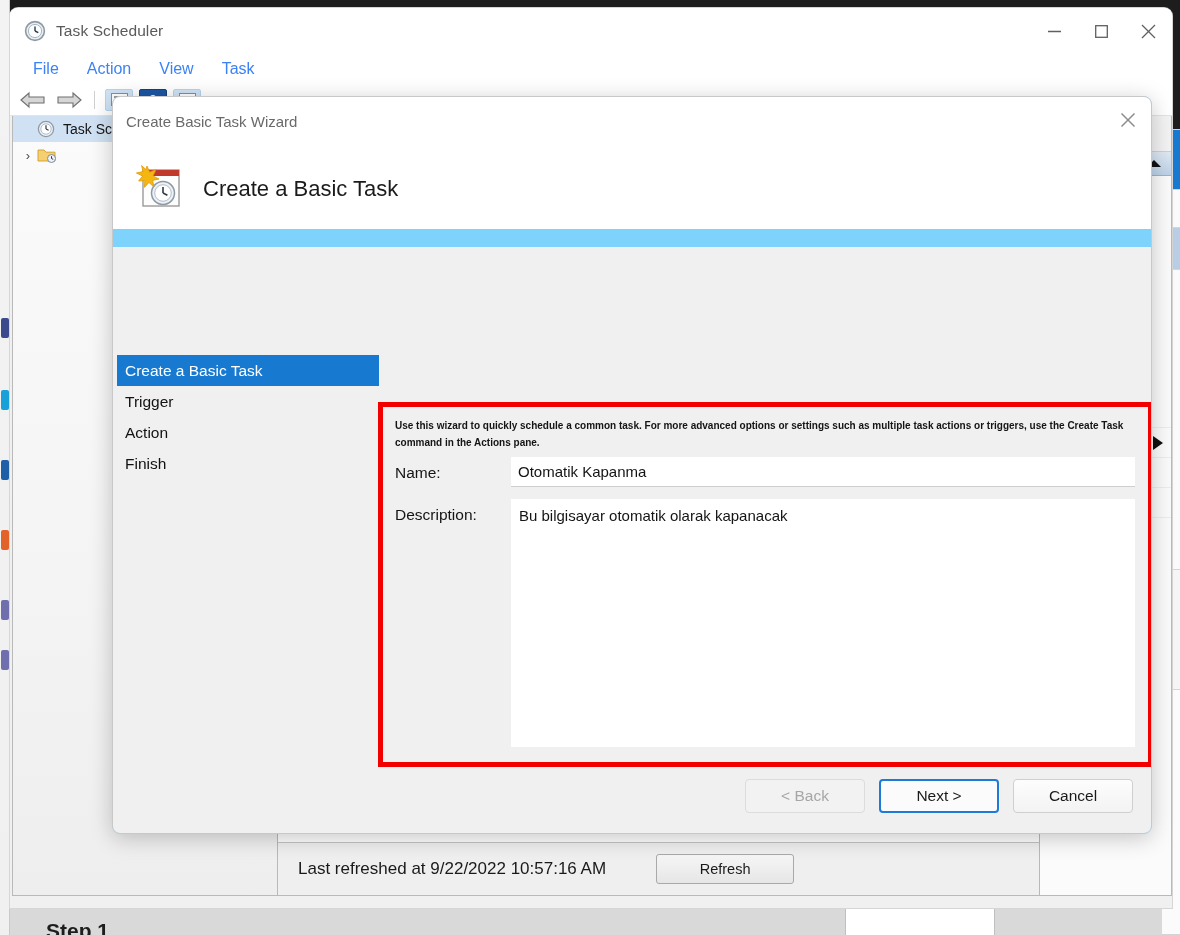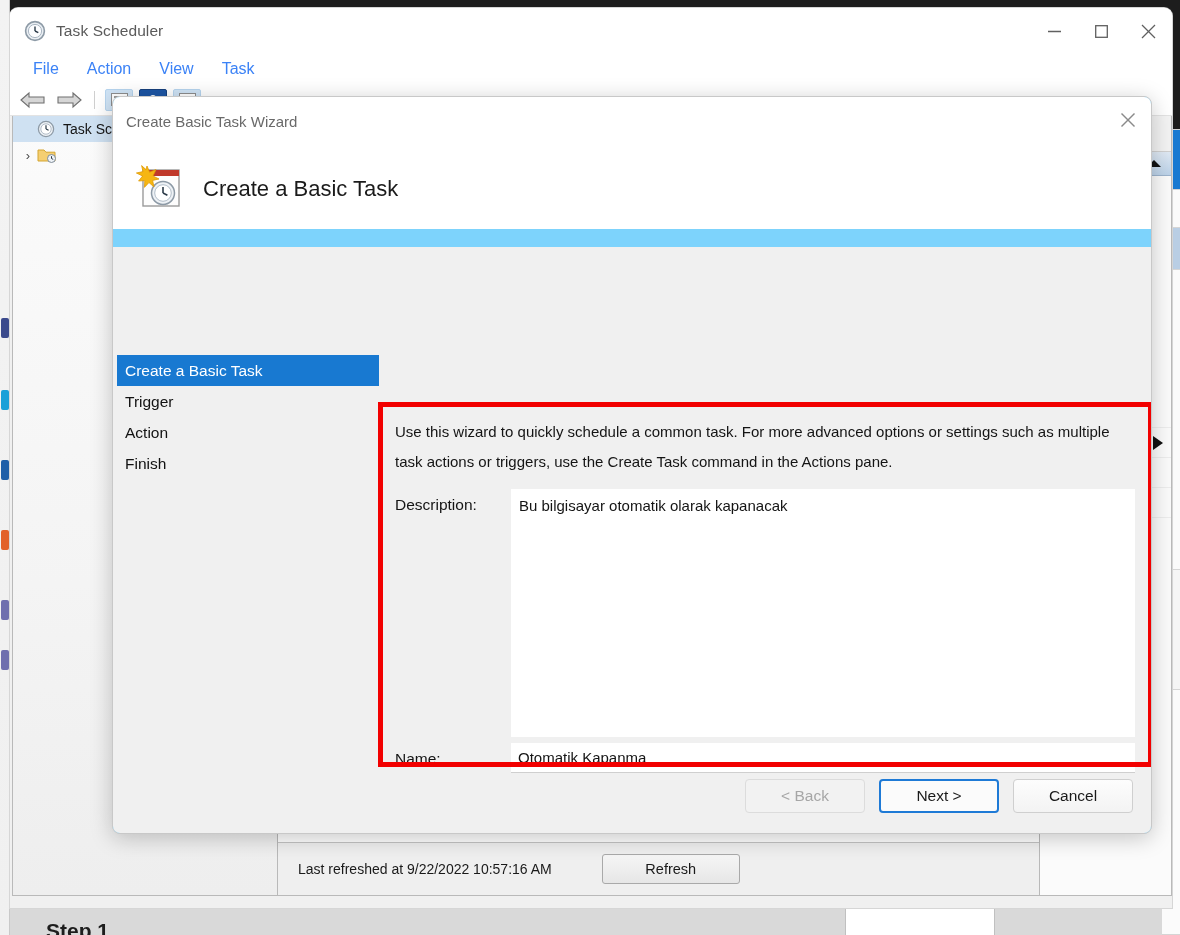--- a/index.html
+++ b/index.html
@@ -97,21 +97,21 @@
   #ts-center { flex:1; background:#ffffff; border:1px solid #b9b9b9; border-top:none; border-left:none;
                position:relative; margin-bottom:12px; }
   #ts-center-strip { position:absolute; left:0; right:0; top:0; height:100%; background:#fff; }
 
   
   #ts-status {
     position:absolute; left:0; right:0; bottom:0; height:53px;
     background:#efefef; border-top:1px solid #c4c4c4;
     display:flex; align-items:center; padding-left:20px; gap:50px;
   }
-  #ts-status-text { font-size:14px; color:#1a1a1a; }
+  #ts-status-text { font-size:17px; color:#1a1a1a; }
   #refresh-btn {
     width:138px; height:30px; background:linear-gradient(180deg,#f6f6f6,#e6e6e6);
     border:1px solid #a9a9a9; border-radius:3px; font-size:14.5px; color:#1a1a1a;
     display:flex; align-items:center; justify-content:center;
   }
 
   
   #ts-actions { width:132px; background:#fbfbfb; border:1px solid #b9b9b9;
                 border-top:none; border-left:none; margin-bottom:12px; position:relative; }
   .act-hdr { height:24px; background:linear-gradient(180deg,#dfe9f4,#bcd2e8);
@@ -151,21 +151,21 @@
           font-size:15.5px; color:#121212; }
   .step.active { background:#1879d1; color:#ffffff; }
 
   
   #red-box {
     position:absolute; left:265px; top:155px; width:775px; height:365px;
     border:5px solid #f20000; pointer-events:none; z-index:5;
   }
 
   #wiz-main { position:absolute; left:272px; top:162px; width:760px; height:350px; background:#f0f0f0; }
-  #wiz-desc { font-size:15px; color:#141414; line-height:30px; padding:8px 10px 0 10px; }
+  #wiz-desc { font-size:10px; color:#141414; line-height:17px; padding:8px 10px 0 10px;font-weight:bold; }
 
   .field-row { display:flex; align-items:flex-start; padding:0 10px; }
   .field-label { width:116px; font-size:15.5px; color:#141414; padding-top:7px; }
   #name-input {
     flex:1; height:30px; background:#ffffff; border:none; border-bottom:1px solid #cfcfcf;
     font-size:15px; color:#141414; padding:4px 7px; font-family:"Liberation Sans", sans-serif;
     outline:none;
   }
   #desc-input {
     flex:1; height:248px; background:#ffffff; border:1px solid #ffffff;
@@ -385,28 +385,28 @@
           <span>Action</span>
         </div>
         <div class="step">
           <span>Finish</span>
         </div>
       </div>
 
       <div id="wiz-main">
         <div id="wiz-desc">Use this wizard to quickly schedule a common task.  For more advanced options or settings such as multiple task actions or triggers, use the Create Task command in the Actions pane.</div>
 
+        <div class="field-row name">
+          <div class="field-label">Name:</div>
+          <input id="name-input" type="text" value="Otomatik Kapanma" style="">
+        </div>
+
         <div class="field-row desc">
           <div class="field-label">Description:</div>
           <textarea id="desc-input" style="">Bu bilgisayar otomatik olarak kapanacak</textarea>
-        </div>
-
-        <div class="field-row name">
-          <div class="field-label">Name:</div>
-          <input id="name-input" type="text" value="Otomatik Kapanma" style="">
         </div>
       </div>
 
       <div id="red-box"></div>
 
       <div id="wiz-footer">
         <div class="wbtn disabled">&lt; Back</div>
         <div class="wbtn default">Next &gt;</div>
         <div class="wbtn">Cancel</div>
       </div>

